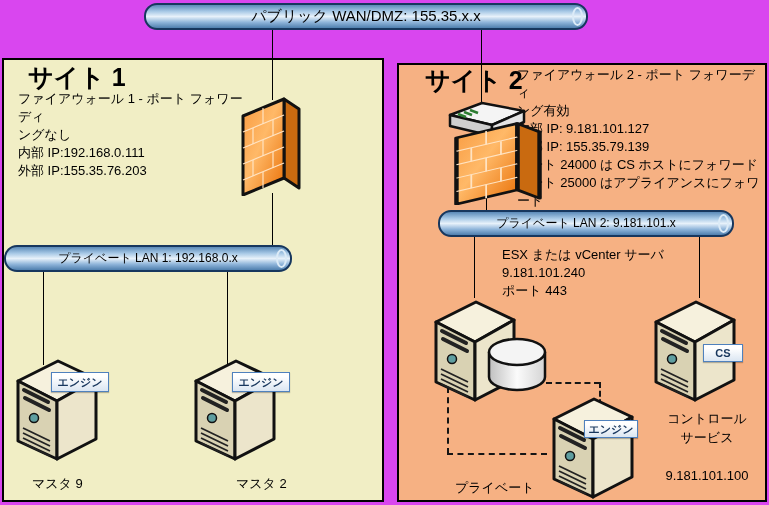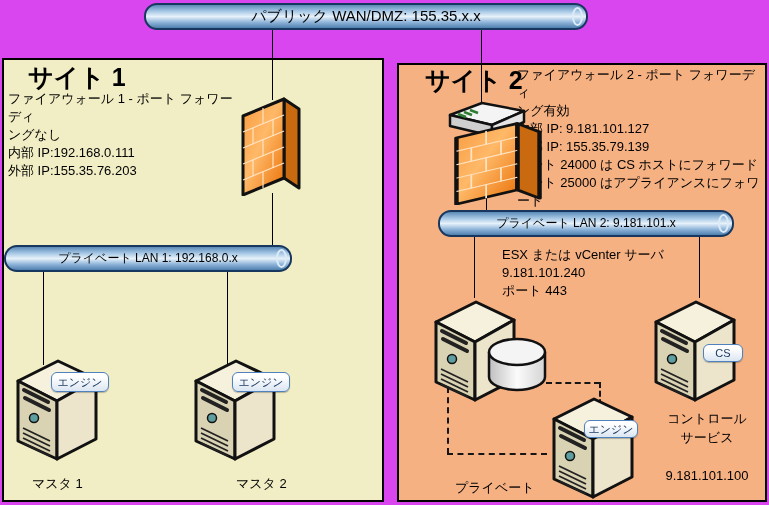--- a/index.html
+++ b/index.html
@@ -11,21 +11,21 @@
   }
   .box{ position:absolute; border:2px solid #000; }
   #site1-box{ left:2px; top:58px; width:382px; height:444px; background:#f1eec5; }
   #site2-box{ left:397px; top:63px; width:370px; height:439px; background:#f6b183; }
 
   .site-title{ position:absolute; font-size:25px; font-weight:bold; color:#000; }
   #site1-title{ left:28px; top:61px; }
   #site2-title{ left:399px; top:64px;margin-left:26px; }
 
   .txt{ position:absolute; font-size:13px; line-height:18px; color:#000; white-space:pre-line; }
-  #site1-fwinfo{ left:8px; top:90px; width:230px; }
+  #site1-fwinfo{ left:18px; top:90px; width:230px; }
   #site2-fwinfo{ left:517px; top:66px; width:248px; }
   #esx-info{ left:502px; top:246px; width:200px; }
   .node-label{ position:absolute; font-size:13px; line-height:18px; color:#000; white-space:pre-line; }
   #m1-label{ left:32px; top:457px; }
   #m2-label{ left:236px; top:457px; }
   #appliance-label{ left:455px; top:461px; }
   #cs-label{ left:642px; top:390px; width:130px; text-align:center; line-height:19px; }
 
   .pipe{
     position:absolute; height:27px; border:2px solid #17375e; border-radius:13px;
@@ -39,23 +39,23 @@
   .cap{ position:absolute; right:3px; top:2px; bottom:2px; width:11px;
         border:2px solid #dcebf7; border-radius:50%; }
 
   .vline{ position:absolute; width:0; border-left:1px solid #000; z-index:1; }
   .dashv{ position:absolute; width:0; border-left:2px dashed #151515; z-index:1; }
   .dashh{ position:absolute; height:0; border-top:2px dashed #151515; z-index:1; }
 
   .icon{ position:absolute; z-index:2; }
   .pill{
     position:absolute; z-index:4; display:flex; align-items:center; justify-content:center;
-    border:1.5px solid #4f81bd; border-radius:6px;
+    border:1.5px solid #4f81bd; border-radius:0;
     background:linear-gradient(180deg,#ffffff 20%,#dbe6f2 100%);
-    font-size:11px; font-weight:normal; color:#17365d; box-shadow:0 1px 1px rgba(0,0,0,.25);
+    font-size:11px; font-weight:bold; color:#17365d; box-shadow:0 1px 1px rgba(0,0,0,.25);
   }
   #m1-pill{ left:51px; top:372px; width:58px; height:20px; }
   #m2-pill{ left:232px; top:372px; width:58px; height:20px; }
   #appliance-pill{ left:584px; top:420px; width:54px; height:18px; }
   #cs-pill{ left:703px; top:344px; width:40px; height:18px; }
 </style>
 </head>
 <body>
 
 <div class="canvas">
@@ -291,21 +291,21 @@
       </g>
     </svg>
   </div>
 
   <div class="pill" id="m1-pill">エンジン</div>
   <div class="pill" id="m2-pill">エンジン</div>
   <div class="pill" id="appliance-pill">エンジン</div>
   <div class="pill" id="cs-pill">CS</div>
 
   <div class="node-label" id="m1-label">
-    <div>マスタ 1</div>
+    <div>マスタ 9</div>
     
   </div>
   <div class="node-label" id="m2-label">
     <div>マスタ 2</div>
     
   </div>
   <div class="node-label" id="appliance-label">
     <div>プライベート</div>
     
   </div>

